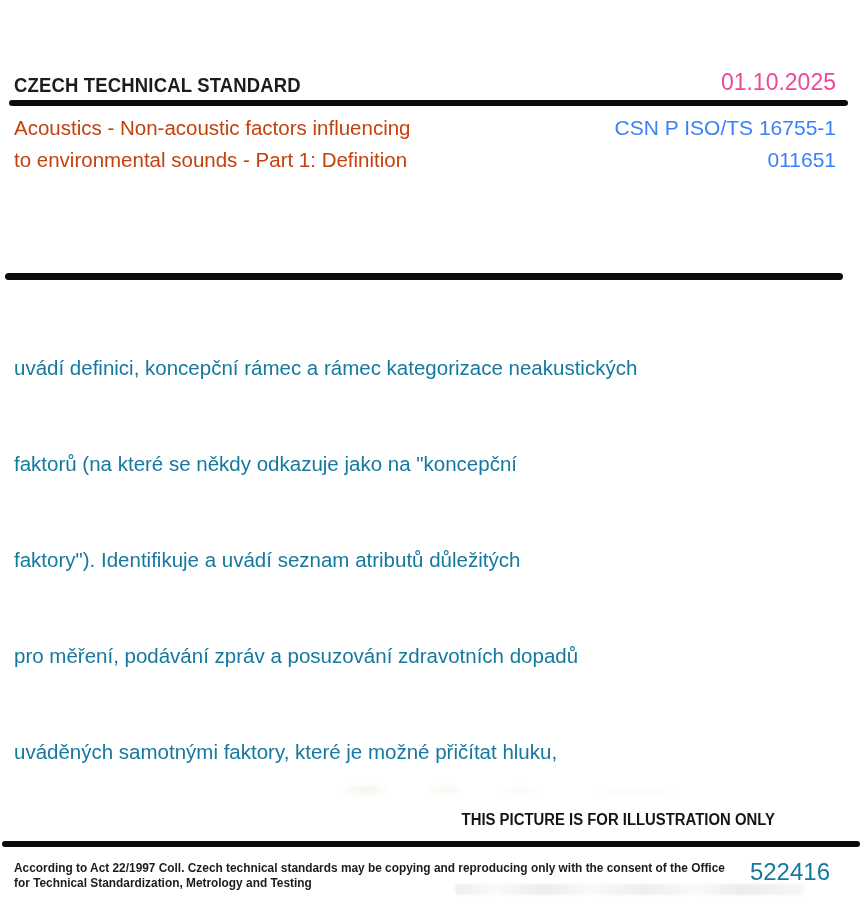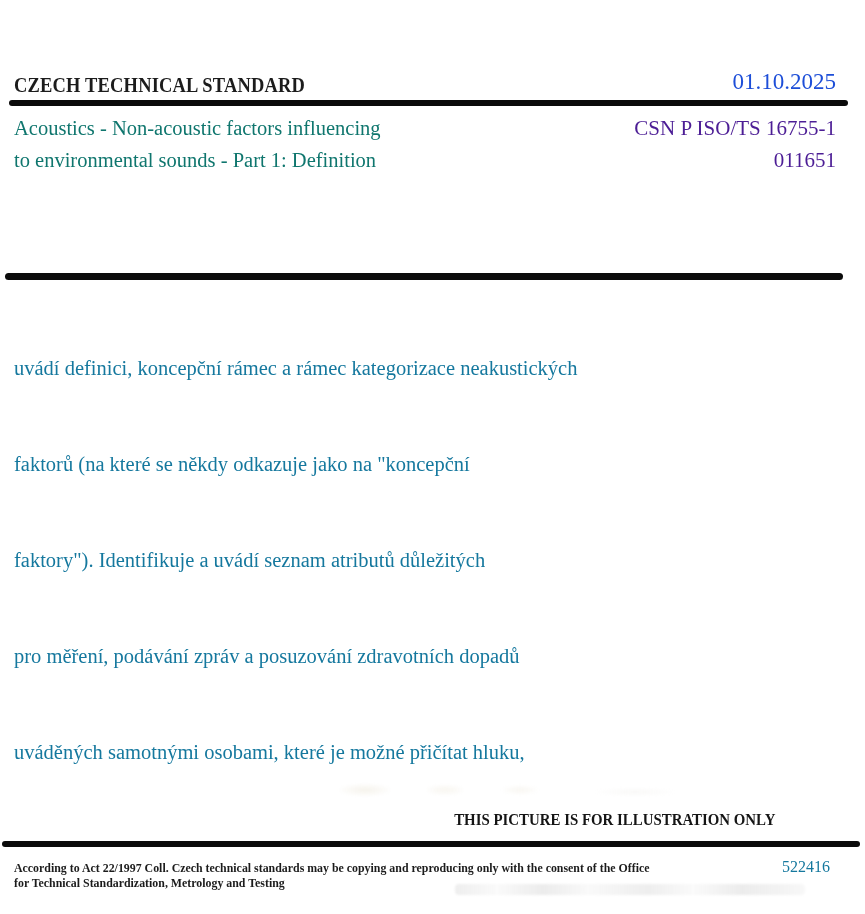--- a/index.html
+++ b/index.html
@@ -6,67 +6,67 @@
     margin: 0;
     padding: 0;
     background: #ffffff;
   }
   .page {
     position: relative;
     width: 865px;
     height: 914px;
     background: #ffffff;
     overflow: hidden;
-    font-family: Liberation Serif, serif;
+    font-family: Liberation Sans, sans-serif;
   }
   
   .header-label {
     position: absolute;
     left: 14px;
     top: 73px;
     font-size: 21px;
     font-weight: bold;
     color: #1c1c1c;
     transform: scaleX(0.88);
     transform-origin: left center;
     white-space: nowrap;
     letter-spacing: 0.2px;
   }
   .header-date {
     position: absolute;
     right: 29px;
     top: 69px;
     font-size: 23px;
-    color: #1d4ed8;
+    color: #ec4899;
     white-space: nowrap;
   }
   
   .rule {
     position: absolute;
     background: #0b0b0b;
     border-radius: 4px;
   }
   .rule-1 { left: 9px;  right: 17px; top: 100px; height: 6px; }
   .rule-2 { left: 5px;  right: 22px; top: 273px; height: 7px; }
   .rule-3 { left: 2px;  right: 5px;  top: 841px; height: 6px; }
   
   .title-block {
     position: absolute;
     left: 14px;
     top: 112px;
-    color: #0f766e;
+    color: #c2410c;
     font-size: 20.5px;
     line-height: 32px;
     white-space: nowrap;
   }
   .designation-block {
     position: absolute;
     right: 29px;
     top: 112px;
-    color: #4c1d95;
+    color: #3b82f6;
     font-size: 21px;
     line-height: 32px;
     text-align: right;
     white-space: nowrap;
   }
   
   .abstract-block {
     position: absolute;
     left: 14px;
     top: 288px;
@@ -125,21 +125,21 @@
     color: #1c1c1c;
     line-height: 14.5px;
     transform: scaleX(0.95);
     transform-origin: left top;
     white-space: nowrap;
   }
   .footer-number {
     position: absolute;
     right: 35px;
     top: 858px;
-    font-size: 16px;
+    font-size: 24px;
     color: #15789e;
     white-space: nowrap;
   }
 </style>
 </head>
 <body>
 
 <div class="page">
 
   <div class="header-label">CZECH TECHNICAL STANDARD</div>
@@ -156,21 +156,21 @@
     <div>011651</div>
   </div>
 
   <div class="rule rule-2"></div>
 
   <div class="abstract-block">
     <div>uvádí definici, koncepční rámec a rámec kategorizace neakustických</div>
     <div>faktorů (na které se někdy odkazuje jako na "koncepční</div>
     <div>faktory"). Identifikuje a uvádí seznam atributů důležitých</div>
     <div>pro měření, podávání zpráv a posuzování zdravotních dopadů</div>
-    <div>uváděných samotnými osobami, které je možné přičítat hluku,</div>
+    <div>uváděných samotnými faktory, které je možné přičítat hluku,</div>
     
     
     
     
   </div>
 
   <div class="faint-logo"></div>
 
   <div class="illustration-notice">THIS PICTURE IS FOR ILLUSTRATION ONLY</div>
 

